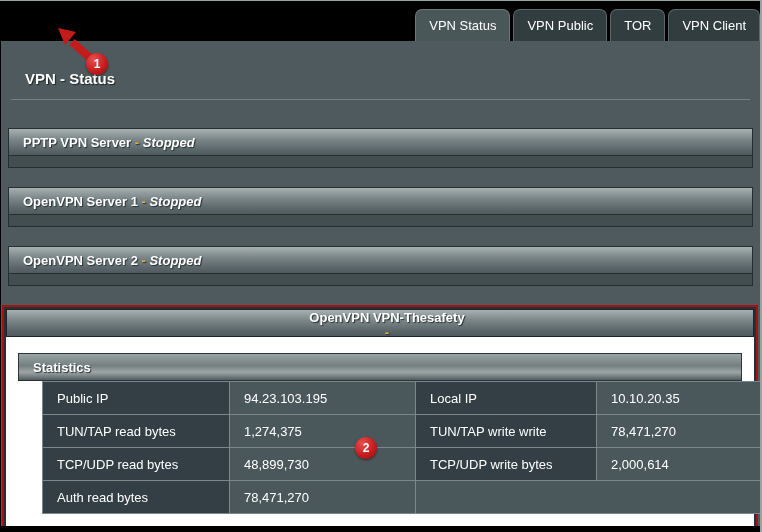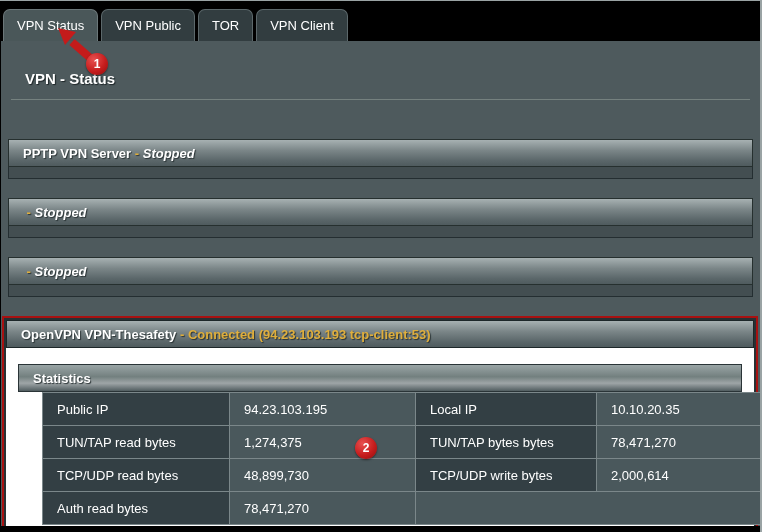--- a/index.html
+++ b/index.html
@@ -11,21 +11,21 @@
     font-family:"Liberation Sans", sans-serif;
     overflow:hidden;
     border-top:1px solid #9aa3a4;
     border-right:2px solid #9aa3a4;
   }
   
   .tabbar {
     position:absolute; top:0; left:0; right:0; height:40px;
     background:#000;
     display:flex; align-items:flex-end;
-    padding-left:3px; gap:3px;
+    padding-left:3px; gap:3px;justify-content:flex-end;
   }
   .tab {
     height:32px; padding:0 13px;
     display:flex; align-items:center;
     color:#fff; font-size:13px;
     background:#323d40;
     border:1px solid #5c686b;
     border-bottom:none;
     border-radius:7px 7px 0 0;
     cursor:pointer;
@@ -42,21 +42,21 @@
     margin:29px 0 0 24px;
     color:#fff; font-size:15px; font-weight:bold;
     text-shadow:1px 1px 1px #1e2628;
   }
   .divider {
     height:1px; background:#75817f;
     margin:12px 10px 0 10px;
   }
   
   .vpn-sec { margin:0 7px; }
-  .vpn-sec.first { margin-top:39px; }
+  .vpn-sec.first { margin-top:28px; }
   .sec-header {
     height:28px;
     display:flex; align-items:center;
     padding-left:14px;
     background:linear-gradient(180deg,#a7b1b2 0%,#7b8688 40%,#5a6669 80%,#4f5b5e 100%);
     border:1px solid #26302f;
     font-size:13px; font-weight:bold; color:#fff;
     text-shadow:1px 1px 1px #2a3335;
     cursor:pointer;
     white-space:pre;
@@ -71,21 +71,21 @@
   .sep { color:#dfae3c; font-weight:bold; }
   .status-stopped { color:#fff;font-style:italic; }
   .status-connected { color:#dfae3c; }
   
   .red-box {
     margin:13px 2px 0 1px;
     border:2px solid #a81111;
     background:#273134;
     padding:2px;
   }
-  .red-box .sec-header { border-color:#1d2729; }
+  .red-box .sec-header { border-color:#1d2729;flex-direction:column; }
   .sec-body {
     background:#ffffff;
     padding:16px 12px 20px 12px;
   }
   .stats-bar {
     height:28px;
     display:flex; align-items:center;
     padding-left:14px;
     background:linear-gradient(180deg,#9aa5a6 0%,#73807f 45%,#57636693 70%,#515d60 100%);
     border:1px solid #2a3437;
@@ -136,55 +136,55 @@
     <div class="page-title">VPN - Status</div>
     <div class="divider"></div>
 
     <div class="vpn-sec first">
       <div class="sec-header"><span>PPTP VPN Server</span><span class="sep"> - </span><span class="status-stopped">Stopped</span>
       </div>
       <div class="sec-strip"></div>
     </div>
 
     <div class="vpn-sec">
-      <div class="sec-header"><span class="sep"> - </span><span class="status-stopped">Stopped</span>
+      <div class="sec-header"><span>OpenVPN Server 1</span><span class="sep"> - </span><span class="status-stopped">Stopped</span>
       </div>
       <div class="sec-strip"></div>
     </div>
 
     <div class="vpn-sec">
-      <div class="sec-header"><span class="sep"> - </span><span class="status-stopped">Stopped</span>
+      <div class="sec-header"><span>OpenVPN Server 2</span><span class="sep"> - </span><span class="status-stopped">Stopped</span>
       </div>
       <div class="sec-strip"></div>
     </div>
 
     <div class="red-box">
       <div>
-        <div class="sec-header"><span>OpenVPN VPN-Thesafety</span><span class="sep"> - </span><span class="status-connected">Connected (94.23.103.193 tcp-client:53)</span>
+        <div class="sec-header"><span>OpenVPN VPN-Thesafety</span><span class="sep"> - </span>
         </div>
         <div class="sec-body">
           <div class="stats-bar">Statistics</div>
           <table class="stats">
             <colgroup>
               <col style="width:187px">
                 <col style="width:186px">
               <col style="width:181px">
                 <col style="width:176px">
             </colgroup>
             <tbody>
               <tr>
                 <td class="lbl">Public IP</td>
                 <td class="val">94.23.103.195</td>
                 <td class="lbl">Local IP</td>
                 <td class="val">10.10.20.35</td>
               </tr>
               <tr>
                 <td class="lbl">TUN/TAP read bytes</td>
                 <td class="val">1,274,375</td>
-                <td class="lbl">TUN/TAP bytes bytes</td>
+                <td class="lbl">TUN/TAP write write</td>
                 <td class="val">78,471,270</td>
               </tr>
               <tr>
                 <td class="lbl">TCP/UDP read bytes</td>
                 <td class="val">48,899,730</td>
                 <td class="lbl">TCP/UDP write bytes</td>
                 <td class="val">2,000,614</td>
               </tr>
               <tr>
                 <td class="lbl">Auth read bytes</td>

